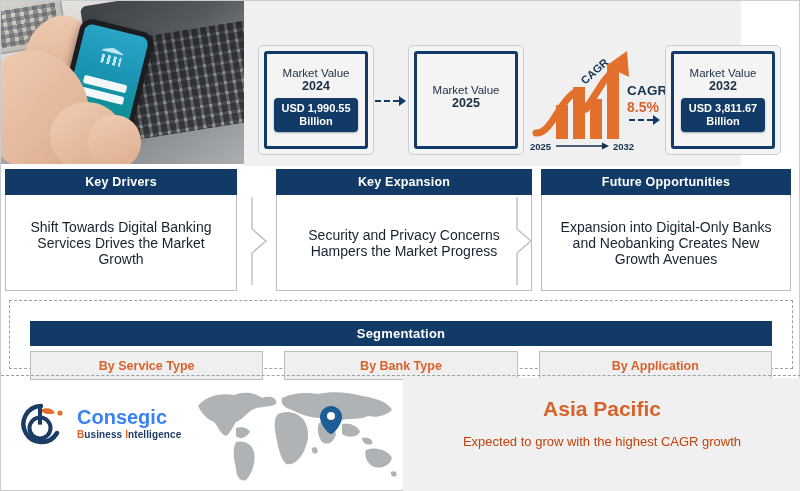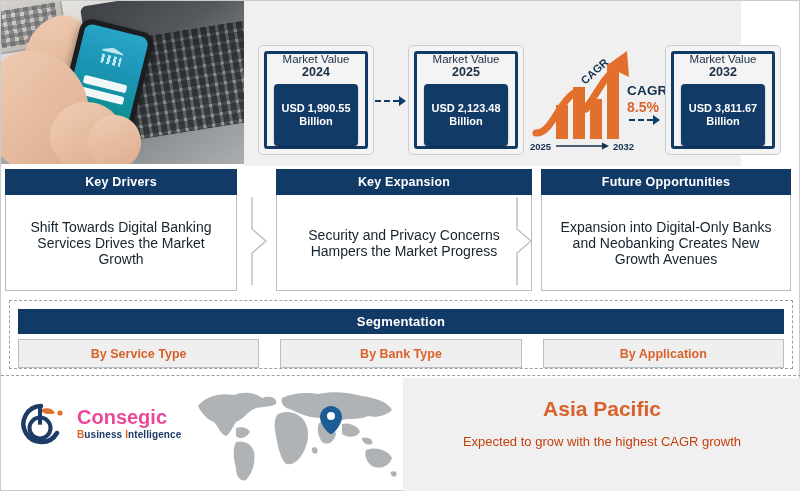--- a/index.html
+++ b/index.html
@@ -146,21 +146,21 @@
     margin-bottom: 5px;
   }
   .mv-year { display: block; font-size: 12.5px; font-weight: bold; }
   .mv-chip {
     background: #123a66;
     color: #ffffff;
     font-size: 11px; font-weight: bold;
     line-height: 13px;
     text-align: center;
     border-radius: 4px;
-    padding: 18px 7px;
+    padding: 4px 7px;
     width: 100%;
     box-shadow: 0 1px 2px rgba(0,0,0,.3);
   }
 
   .mv-2024 { left: 14px;  top: 44px; width: 116px; height: 110px; }
   .mv-2025 { left: 164px; top: 44px; width: 116px; height: 110px; }
   .mv-2032 { left: 421px; top: 44px; width: 116px; height: 110px; }
 
   .dash-arrow {
     position: absolute;
@@ -235,21 +235,21 @@
     width: 16px; height: 88px;
   }
   .chev-1 { left: 250px; }
   .chev-2 { left: 515px; }
 
   
   .segmentation {
     position: absolute; left: 8px; top: 299px;
     width: 784px; height: 69px;
     border: 1px dashed #9aa0a6;
-    padding: 8px;
+    padding: 20px;
   }
   .seg-head {
     background: #123a66;
     color: #ffffff;
     font-size: 13px; font-weight: bold;
     text-align: center;
     height: 25px; line-height: 25px;
     letter-spacing: .2px;
   }
   .seg-row {
@@ -274,21 +274,21 @@
     position: absolute; left: 0; top: 374px;
     width: 800px; height: 116px;
     border-top: 1px dashed #9aa0a6;
   }
   .logo-block {
     position: absolute; left: 14px; top: 24px;
     display: flex; align-items: center;
   }
   .logo-text { margin-left: 8px; }
   .logo-text .l1 {
-    color: #ec4899; font-size: 20px; font-weight: bold; line-height: 21px;
+    color: #3b82f6; font-size: 20px; font-weight: bold; line-height: 21px;
   }
   .logo-text .l2 {
     font-size: 10px; font-weight: bold; line-height: 13px;
     color: #1c3b66; letter-spacing: .1px;
   }
   .logo-text .l2 .o { color: #d9622b; }
 
   .worldmap {
     position: absolute; left: 185px; top: 8px;
     width: 215px; height: 104px;
@@ -362,21 +362,20 @@
         <span class="line"></span>
         <span class="tip"></span>
       </div>
 
       <div class="mv-box mv-2025">
         <div class="mv-inner">
           <div class="mv-label">
             <span>Market Value</span>
             <span class="mv-year">2025</span>
           </div>
-          <div class="mv-chip">USD 2,123.48 Billion</div>
         </div>
       </div>
 
       <div class="cagr-wrap">
         <svg width="130" height="118" viewBox="0 0 130 118">
           <rect x="26" y="64" width="12" height="34" fill="#e2702c"></rect>
           <rect x="43" y="46" width="12" height="52" fill="#e2702c"></rect>
           <rect x="60" y="58" width="12" height="40" fill="#e2702c"></rect>
           <rect x="77" y="26" width="12" height="72" fill="#e2702c"></rect>
           <path d="M6 92 C 22 92, 28 62, 44 52 L 56 68 L 74 40 L 86 26" fill="none" stroke="#e2702c" stroke-width="7" stroke-linecap="round" stroke-linejoin="round"></path>

